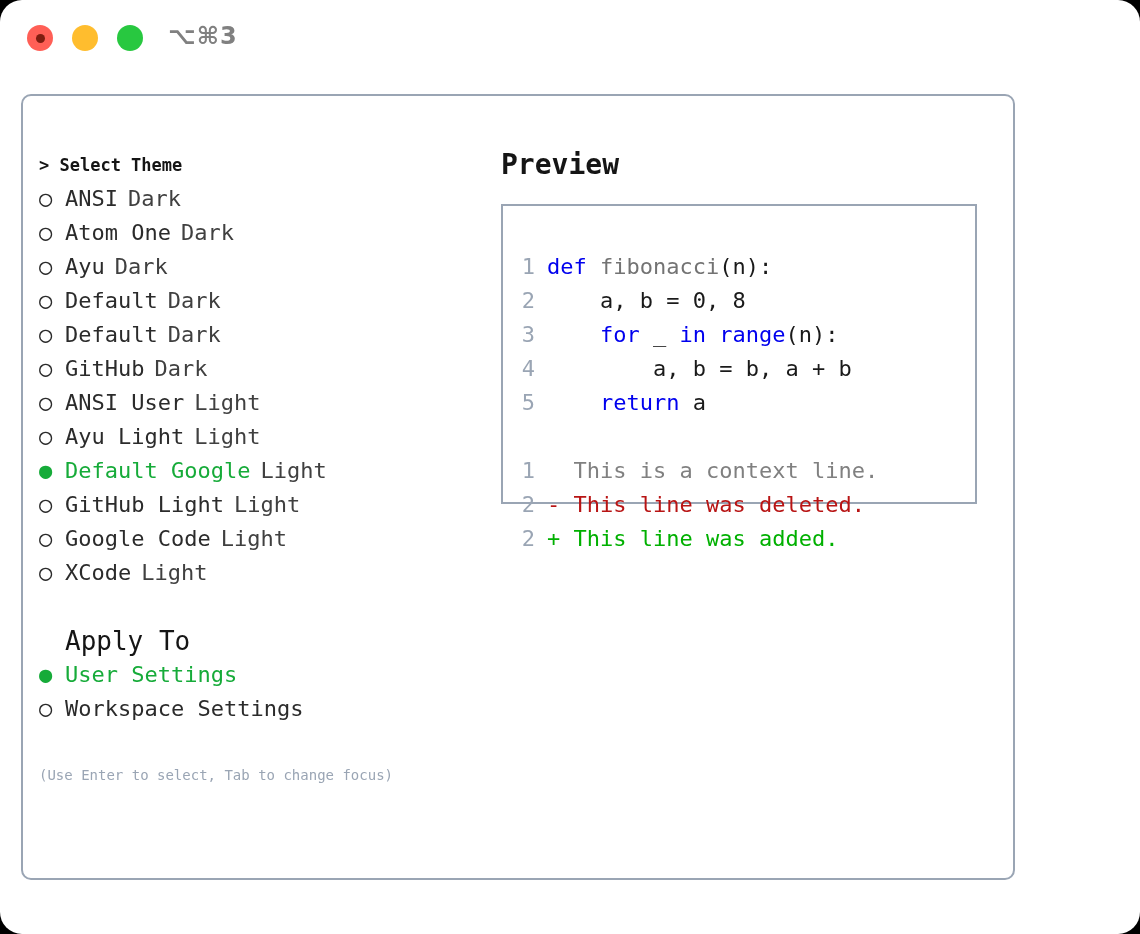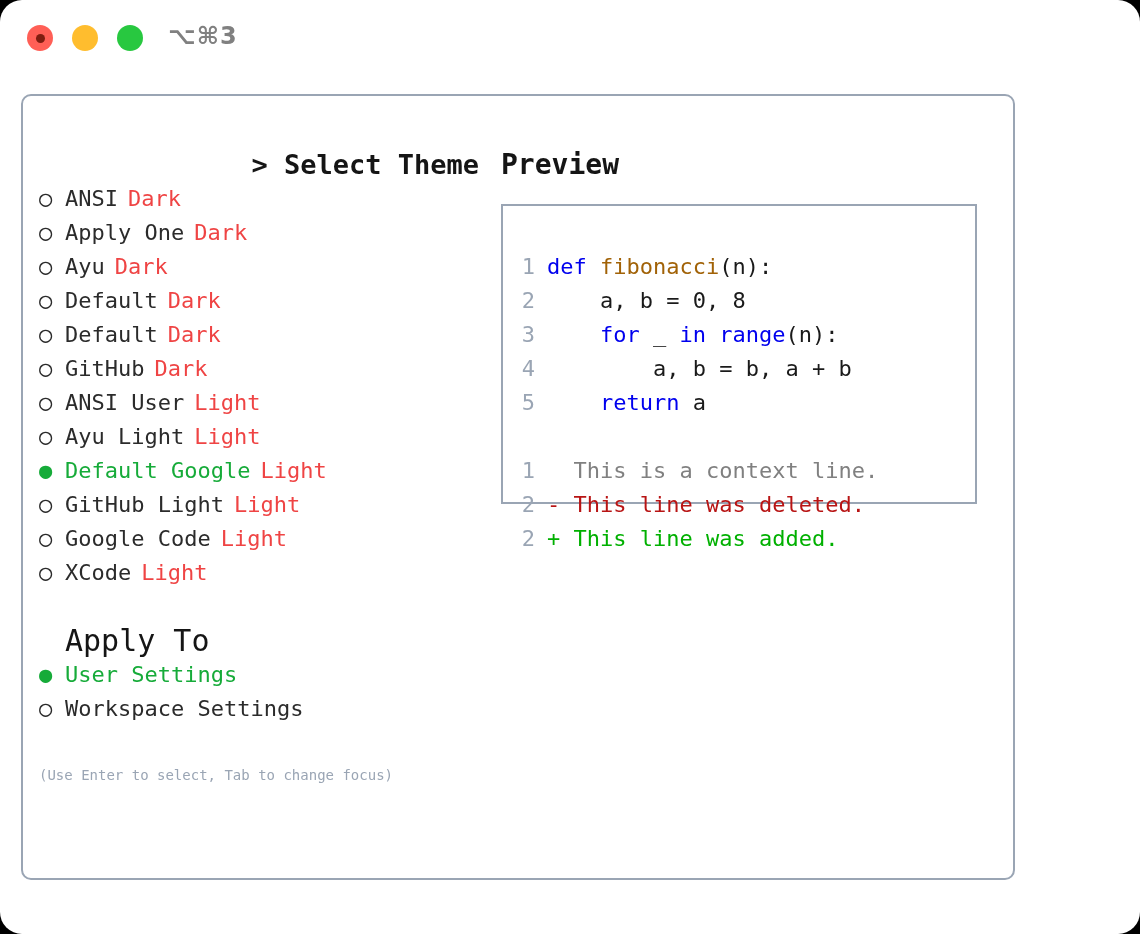--- a/index.html
+++ b/index.html
@@ -84,54 +84,53 @@
   }
 
   
   .left-col {
     position: absolute;
     left: 16px;
     top: 52px;
     width: 440px;
   }
   .list-head {
-    font-size: 27px;
+    font-size: 17px;
     font-weight: bold;
     color: #151515;
     line-height: 34px;
     white-space: pre;
-    text-align: right;
   }
   .opt {
     font-size: 22px;
     line-height: 34px;
     color: #2b2b2b;
     white-space: pre;
     display: flex;
     align-items: baseline;
   }
   .opt .bullet {
     display: inline-block;
     width: 26px;
     flex: 0 0 26px;
     color: #2b2b2b;
     font-size: 22px;
   }
   .opt.sel .bullet { color: #16ab39; }
   .opt.sel .label  { color: #16ab39; }
   .opt .label { color: #2b2b2b; }
   .opt .tag {
-    color: #ef4444;
+    color: #404040;
     margin-left: 10px;
   }
 
   .spacer { height: 34px; }
 
   .section-head {
-    font-size: 30px;
+    font-size: 26px;
     line-height: 34px;
     color: #151515;
     padding-left: 26px;
     white-space: pre;
   }
 
   .hint {
     margin-top: 32px;
     font-size: 14px;
     line-height: 34px;
@@ -172,21 +171,21 @@
   .ln {
     width: 44px;
     flex: 0 0 44px;
     text-align: right;
     color: #9aa5b4;
     padding-right: 12px;
     box-sizing: border-box;
   }
   .ct { color: #1a1a1a; }
   .kw { color: #0000ee; }
-  .fn { color: #a16207; }
+  .fn { color: #737373; }
   .blank-line { height: 34px; }
 
   .diff-ctx { color: #808080; }
   .diff-del { color: #b81414; }
   .diff-add { color: #00b000; }
 </style>
 </head>
 <body>
 
 <div class="page">
@@ -199,21 +198,21 @@
     </div>
     <div class="shortcut">⌥⌘3</div>
   </div>
 
   <div class="window">
 
     <div class="left-col">
       <div class="list-head">&gt; Select Theme</div>
       <div id="theme-items">
           <div class="opt"><span class="bullet">○</span><span class="label">ANSI</span><span class="tag">Dark</span></div>
-          <div class="opt"><span class="bullet">○</span><span class="label">Apply One</span><span class="tag">Dark</span></div>
+          <div class="opt"><span class="bullet">○</span><span class="label">Atom One</span><span class="tag">Dark</span></div>
           <div class="opt"><span class="bullet">○</span><span class="label">Ayu</span><span class="tag">Dark</span></div>
           <div class="opt"><span class="bullet">○</span><span class="label">Default</span><span class="tag">Dark</span></div>
           <div class="opt"><span class="bullet">○</span><span class="label">Default</span><span class="tag">Dark</span></div>
           <div class="opt"><span class="bullet">○</span><span class="label">GitHub</span><span class="tag">Dark</span></div>
           <div class="opt"><span class="bullet">○</span><span class="label">ANSI User</span><span class="tag">Light</span></div>
           <div class="opt"><span class="bullet">○</span><span class="label">Ayu Light</span><span class="tag">Light</span></div>
           <div class="opt sel"><span class="bullet">●</span><span class="label">Default Google</span><span class="tag">Light</span></div>
           <div class="opt"><span class="bullet">○</span><span class="label">GitHub Light</span><span class="tag">Light</span></div>
           <div class="opt"><span class="bullet">○</span><span class="label">Google Code</span><span class="tag">Light</span></div>
           <div class="opt"><span class="bullet">○</span><span class="label">XCode</span><span class="tag">Light</span></div>

